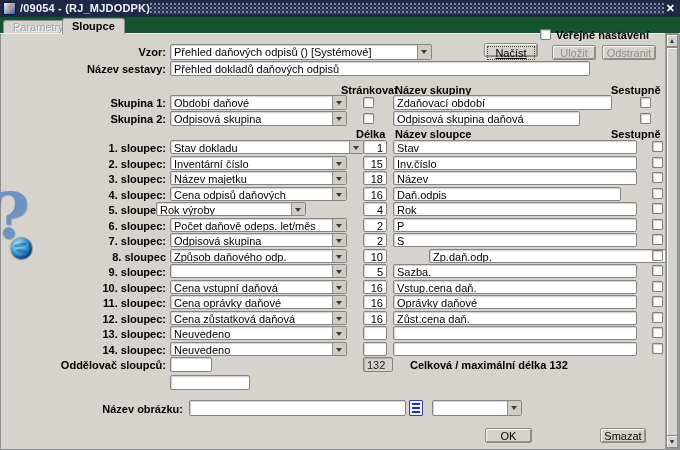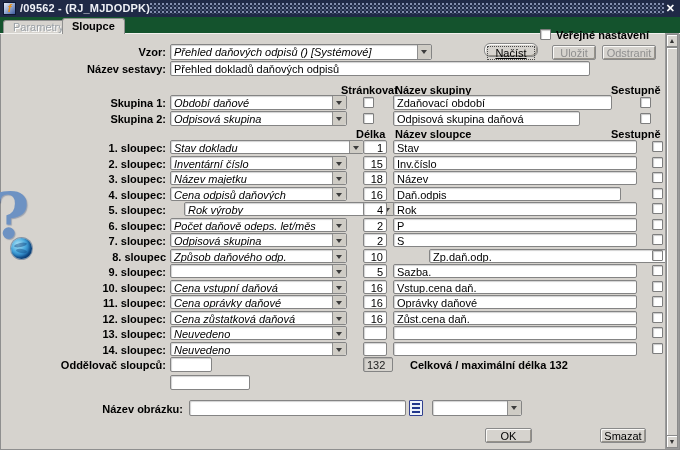--- a/index.html
+++ b/index.html
@@ -31,21 +31,21 @@
 
   
   .lbl { position:absolute; font-weight:bold; white-space:nowrap; }
   .lbl.r { left:0; width:166px; text-align:right; }
   .hdr { position:absolute; font-weight:bold; white-space:nowrap; }
   .field { position:absolute; background:#fff; border:1px solid #848484; border-radius:2px;
            box-shadow: inset 1px 1px 1px rgba(0,0,0,.18); padding:1px 3px 0 3px;
            white-space:nowrap; overflow:hidden; font-size:11px; }
   .field.ro { background:#d6d3ce; color:#222; }
   .num { text-align:right; }
-  .combo { padding-right:20px;font-style:italic; }
+  .combo { padding-right:20px; }
   .combo .arr { position:absolute; right:0; top:0; bottom:0; width:14px; background:#cfccc5;
                 border-left:1px solid #8e8e8e; border-radius:0 2px 2px 0; }
   .combo .arr:before { content:""; position:absolute; left:3px; top:5px; width:0; height:0;
                 border:3.5px solid transparent; border-top:4.5px solid #3c3c3c; }
   .cb { position:absolute; width:11px; height:11px; background:#fff; border:1px solid #7e7e7e;
         border-radius:1px; box-shadow: inset 1px 1px 1px rgba(0,0,0,.22); }
   .btn { position:absolute; background:#d6d3ce; border:1px solid #8a8a8a; border-radius:2px;
          box-shadow: inset 1px 1px 0 #fbfaf8, inset -1px -1px 0 #96928a;
          text-align:center; line-height:13px; padding-top:1px; }
   .btn.disabled { color:#8f8f8f; }
@@ -80,40 +80,40 @@
   .listbtn .stripes { width:100%; height:100%;
              background: repeating-linear-gradient(#21368c 0 2px, #e8eef8 2px 4px); }
 </style>
 </head>
 <body>
 
 <div class="win">
 
   <div class="titlebar">
     <div class="appicon">f</div>
-    <span class="title-text">/09562 - (RJ_MJDODPK)</span>
+    <span class="title-text">/09054 - (RJ_MJDODPK)</span>
     <div class="pattern"></div>
     <span class="close-x">✕</span>
   </div>
 
   <div class="tabbar">
     <div class="tab inactive">Parametry</div>
     <div class="tab active">Sloupce</div>
   </div>
   <div class="tabline"></div>
 
   <div class="cb" style="left:540px; top:29px;"></div>
   <span class="lbl" style="left:556px; top:29px;">Veřejné nastavení</span>
 
   <span class="lbl r" style="top:46px;">Vzor:</span>
   <div class="field combo" style="left:170px; top:44px; width:262px; height:16px;">
     <span>Přehled daňových odpisů  ()  [Systémové]</span>
     <span class="arr"></span>
   </div>
-  <div class="btn focused" style="left:484px; top:43px; width:54px; height:14px;border-radius:6px;">
+  <div class="btn focused" style="left:484px; top:43px; width:54px; height:14px;">
     <span class="inner">Načíst</span>
   </div>
   <div class="btn disabled" style="left:552px; top:45px; width:44px; height:15px;">Uložit</div>
   <div class="btn disabled" style="left:602px; top:45px; width:54px; height:15px;">Odstranit</div>
 
   <span class="lbl r" style="top:63px;">Název sestavy:</span>
   <div class="field" style="left:170px; top:61px; width:420px; height:15px;">Přehled dokladů daňových odpisů</div>
 
   <span class="hdr" style="left:341px; top:84px;">Stránkovat</span>
   <span class="hdr" style="left:395px; top:84px;">Název skupiny</span>
@@ -168,21 +168,21 @@
   </div>
   <div>
     <span class="lbl r" style="top:189px;">4. sloupec:</span>
     <div class="field combo" style="left:170px; top:187px; width:177px; height:14px;"><span>Cena odpisů daňových</span><span class="arr"></span></div>
     <div class="field num" style="left:363px; top:187px; width:24px; height:14px;">16</div>
     <div class="field" style="left:393px; top:187px; width:228px; height:14px;">Daň.odpis</div>
     <div class="cb" style="left:652px; top:188px;"></div>
   </div>
   <div>
     <span class="lbl r" style="top:204px;">5. sloupec:</span>
-    <div class="field combo" style="left:184px; top:202px; width:211px; height:14px;"><span>Rok výroby</span><span class="arr"></span></div>
+    <div class="field combo" style="left:156px; top:202px; width:150px; height:14px;"><span>Rok výroby</span><span class="arr"></span></div>
     <div class="field num" style="left:363px; top:202px; width:24px; height:14px;">4</div>
     <div class="field" style="left:393px; top:202px; width:244px; height:14px;">Rok</div>
     <div class="cb" style="left:652px; top:203px;"></div>
   </div>
   <div>
     <span class="lbl r" style="top:220px;">6. sloupec:</span>
     <div class="field combo" style="left:170px; top:218px; width:177px; height:14px;"><span>Počet daňově odeps. let/měs</span><span class="arr"></span></div>
     <div class="field num" style="left:363px; top:218px; width:24px; height:14px;">2</div>
     <div class="field" style="left:393px; top:218px; width:244px; height:14px;">P</div>
     <div class="cb" style="left:652px; top:219px;"></div>

